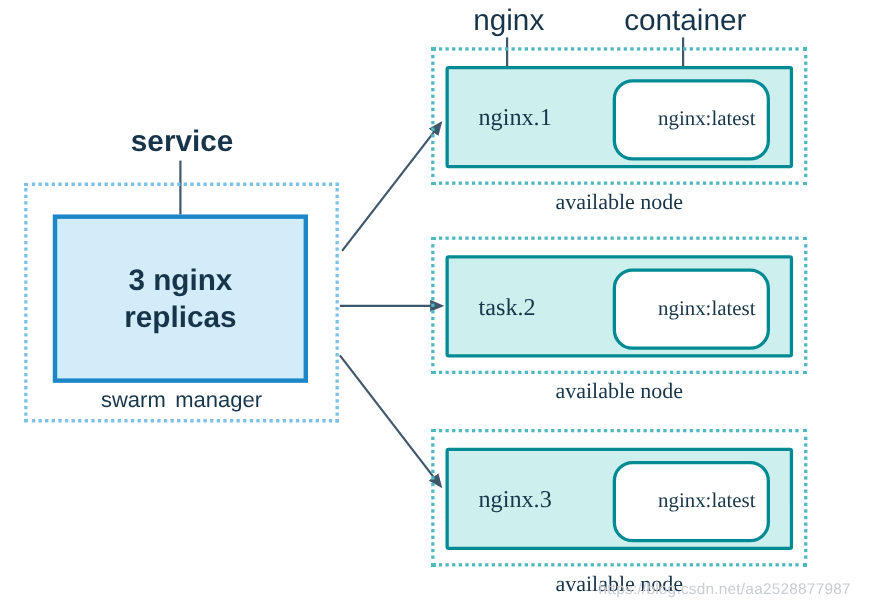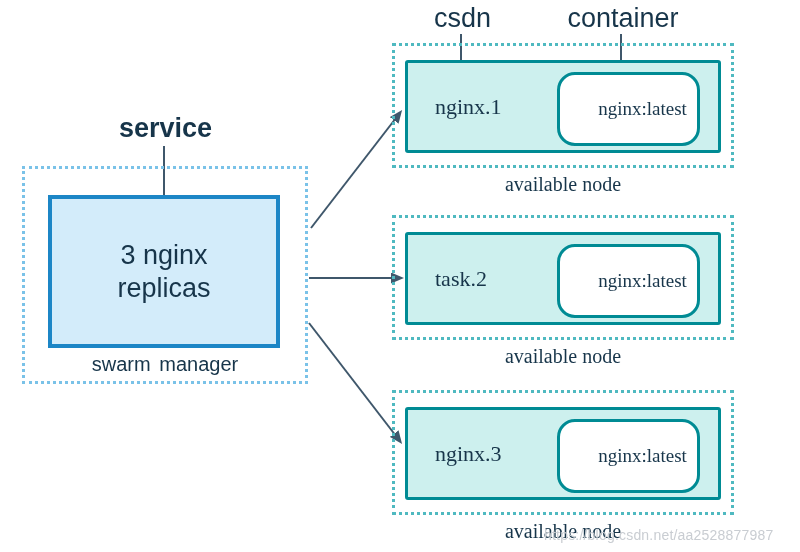--- a/index.html
+++ b/index.html
@@ -22,21 +22,21 @@
   .overlay line{stroke:var(--arrow);stroke-width:2;}
   .overlay .arrowhead{fill:var(--arrow);}
 
   .label-lg{position:absolute;font-size:27px;line-height:30px;text-align:center;color:var(--text-dark);}
   .service-label{left:98px;top:113px;width:135px;font-weight:bold;}
   .task-label{left:425px;top:3px;width:75px;}
   .container-label{left:552px;top:3px;width:142px;}
 
   .swarm-box{position:absolute;left:22px;top:166px;width:286px;height:218px;border:3px dotted var(--blue-dotted);}
   .service-box{position:absolute;left:23px;top:26px;width:232px;height:153px;background:var(--blue-fill);border:4px solid var(--blue-border);display:flex;align-items:center;justify-content:center;}
-  .service-box-text{width:130px;font-size:27px;line-height:33px;text-align:center;}
+  .service-box-text{width:130px;font-size:27px;line-height:33px;text-align:center;font-weight:bold;}
   .swarm-caption{position:absolute;left:0;top:184px;width:100%;text-align:center;font-size:20px;word-spacing:3px;}
 
   .node-group{position:absolute;left:392px;width:342px;}
   .node-1{top:43px;}
   .node-2{top:215px;}
   .node-3{top:390px;}
   .node-dotted{position:relative;width:342px;height:125px;border:3px dotted var(--teal-dotted);}
   .task-box{position:absolute;left:10px;top:14px;width:316px;height:93px;background:var(--teal-fill);border:3px solid var(--teal-border);border-radius:3px;display:flex;align-items:center;font-family:Liberation Serif, serif;}
   .task-name{position:absolute;left:27px;top:0;height:100%;display:flex;align-items:center;font-size:22px;}
   .container-box{position:absolute;left:149px;top:9px;width:143px;height:74px;background:var(--container-fill);border:3px solid var(--teal-border);border-radius:18px;display:flex;align-items:center;justify-content:center;padding-left:28px;}
@@ -58,21 +58,21 @@
     </defs>
     <line x1="164" y1="146" x2="164" y2="228"></line>
     <line x1="461" y1="34" x2="461" y2="81"></line>
     <line x1="621" y1="34" x2="621" y2="82"></line>
     <line x1="311" y1="228" x2="396" y2="118" marker-end="url(#arw)"></line>
     <line x1="309" y1="278" x2="394" y2="278" marker-end="url(#arw)"></line>
     <line x1="309" y1="323" x2="396" y2="436" marker-end="url(#arw)"></line>
   </svg>
 
   <div class="label-lg service-label">service</div>
-  <div class="label-lg task-label">csdn</div>
+  <div class="label-lg task-label">nginx</div>
   <div class="label-lg container-label">container</div>
 
   <div class="swarm-box">
     <div class="service-box">
       <div class="service-box-text">3 nginx replicas</div>
     </div>
     <div class="swarm-caption">swarm manager</div>
   </div>
 
   <div class="node-group node-1">

